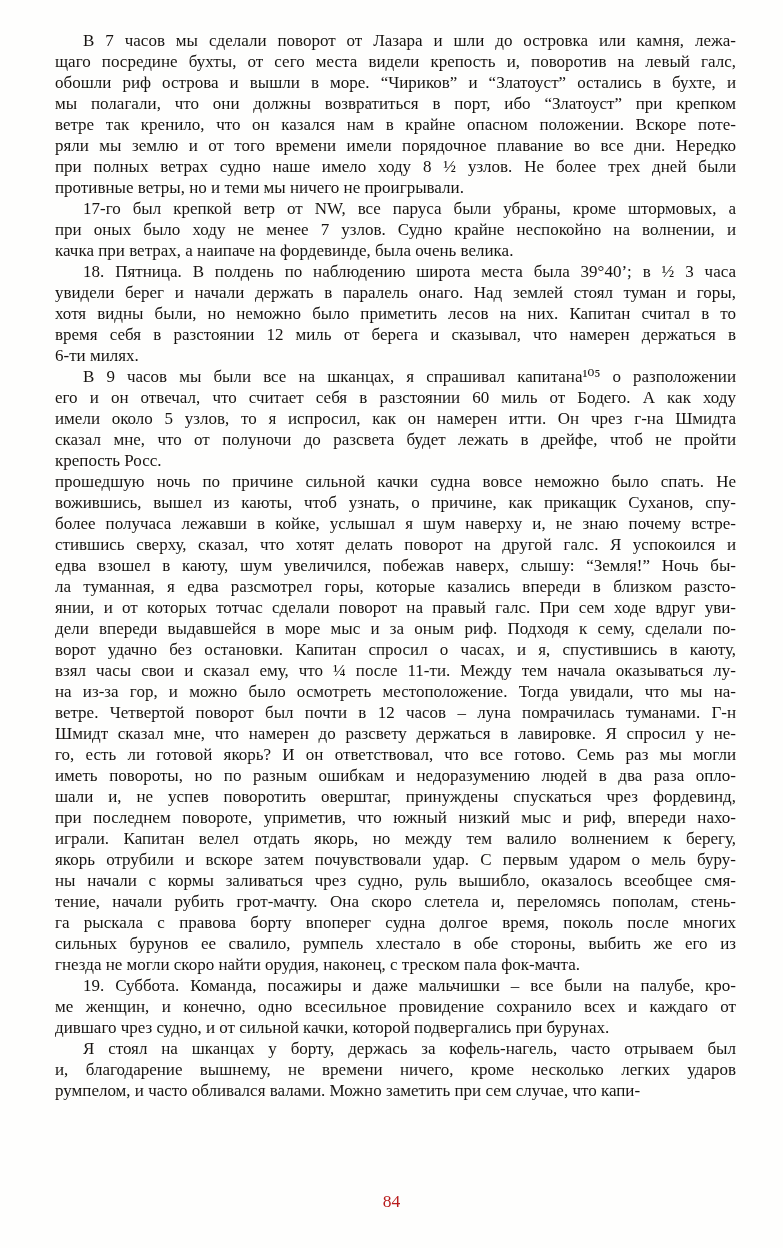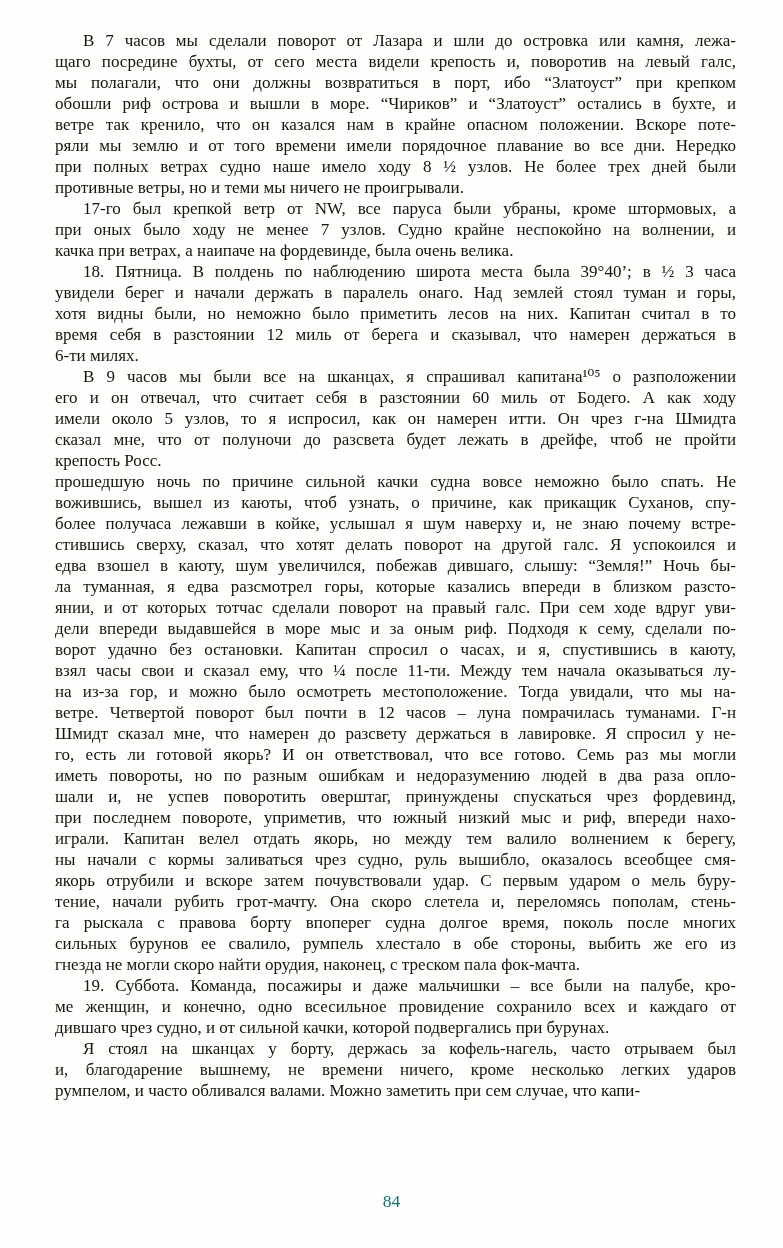--- a/index.html
+++ b/index.html
@@ -29,33 +29,33 @@
   .line.first { text-indent: 28px; }
   .line.last  { text-align-last: left; }
   .page-number {
     position: absolute;
     top: 1190px;
     left: 0;
     width: 100%;
     text-align: center;
     font-size: 17.5px;
     line-height: 22px;
-    color: #0f766e;
+    color: #b91c1c;
   }
 </style>
 </head>
 <body>
 
 <div class="page">
   <div class="text-block" id="text-block">
       <div class="paragraph">
         <div class="line first">В 7 часов мы сделали поворот от Лазара и шли до островка или камня, лежа-</div>
         <div class="line">щаго посредине бухты, от сего места видели крепость и, поворотив на левый галс,</div>
+        <div class="line">обошли риф острова и вышли в море. “Чириков” и “Златоуст” остались в бухте, и</div>
         <div class="line">мы полагали, что они должны возвратиться в порт, ибо “Златоуст” при крепком</div>
-        <div class="line">обошли риф острова и вышли в море. “Чириков” и “Златоуст” остались в бухте, и</div>
         <div class="line">ветре так кренило, что он казался нам в крайне опасном положении. Вскоре поте-</div>
         <div class="line">ряли мы землю и от того времени имели порядочное плавание во все дни. Нередко</div>
         <div class="line">при полных ветрах судно наше имело ходу 8 ½ узлов. Не более трех дней были</div>
         <div class="line last">противные ветры, но и теми мы ничего не проигрывали.</div>
       </div>
       <div class="paragraph">
         <div class="line first">17-го был крепкой ветр от NW, все паруса были убраны, кроме штормовых, а</div>
         <div class="line">при оных было ходу не менее 7 узлов. Судно крайне неспокойно на волнении, и</div>
         <div class="line last">качка при ветрах, а наипаче на фордевинде, была очень велика.</div>
       </div>
@@ -71,36 +71,36 @@
         <div class="line">его и он отвечал, что считает себя в разстоянии 60 миль от Бодего. А как ходу</div>
         <div class="line">имели около 5 узлов, то я испросил, как он намерен итти. Он чрез г-на Шмидта</div>
         <div class="line">сказал мне, что от полуночи до разсвета будет лежать в дрейфе, чтоб не пройти</div>
         <div class="line last">крепость Росс.</div>
       </div>
       <div class="paragraph">
         <div class="line">прошедшую ночь по причине сильной качки судна вовсе неможно было спать. Не</div>
         <div class="line">вожившись, вышел из каюты, чтоб узнать, о причине, как прикащик Суханов, спу-</div>
         <div class="line">более получаса лежавши в койке, услышал я шум наверху и, не знаю почему встре-</div>
         <div class="line">стившись сверху, сказал, что хотят делать поворот на другой галс. Я успокоился и</div>
-        <div class="line">едва взошел в каюту, шум увеличился, побежав дившаго, слышу: “Земля!” Ночь бы-</div>
+        <div class="line">едва взошел в каюту, шум увеличился, побежав наверх, слышу: “Земля!” Ночь бы-</div>
         <div class="line">ла туманная, я едва разсмотрел горы, которые казались впереди в близком разсто-</div>
         <div class="line">янии, и от которых тотчас сделали поворот на правый галс. При сем ходе вдруг уви-</div>
         <div class="line">дели впереди выдавшейся в море мыс и за оным риф. Подходя к сему, сделали по-</div>
         <div class="line">ворот удачно без остановки. Капитан спросил о часах, и я, спустившись в каюту,</div>
         <div class="line">взял часы свои и сказал ему, что ¼ после 11-ти. Между тем начала оказываться лу-</div>
         <div class="line">на из-за гор, и можно было осмотреть местоположение. Тогда увидали, что мы на-</div>
         <div class="line">ветре. Четвертой поворот был почти в 12 часов – луна помрачилась туманами. Г-н</div>
         <div class="line">Шмидт сказал мне, что намерен до разсвету держаться в лавировке. Я спросил у не-</div>
         <div class="line">го, есть ли готовой якорь? И он ответствовал, что все готово. Семь раз мы могли</div>
         <div class="line">иметь повороты, но по разным ошибкам и недоразумению людей в два раза опло-</div>
         <div class="line">шали и, не успев поворотить оверштаг, принуждены спускаться чрез фордевинд,</div>
         <div class="line">при последнем повороте, уприметив, что южный низкий мыс и риф, впереди нахо-</div>
         <div class="line">играли. Капитан велел отдать якорь, но между тем валило волнением к берегу,</div>
+        <div class="line">якорь отрубили и вскоре затем почувствовали удар. С первым ударом о мель буру-</div>
         <div class="line">ны начали с кормы заливаться чрез судно, руль вышибло, оказалось всеобщее смя-</div>
-        <div class="line">якорь отрубили и вскоре затем почувствовали удар. С первым ударом о мель буру-</div>
         <div class="line">тение, начали рубить грот-мачту. Она скоро слетела и, переломясь пополам, стень-</div>
         <div class="line">га рыскала с правова борту впоперег судна долгое время, поколь после многих</div>
         <div class="line">сильных бурунов ее свалило, румпель хлестало в обе стороны, выбить же его из</div>
         <div class="line last">гнезда не могли скоро найти орудия, наконец, с треском пала фок-мачта.</div>
       </div>
       <div class="paragraph">
         <div class="line first">19. Суббота. Команда, посажиры и даже мальчишки – все были на палубе, кро-</div>
         <div class="line">ме женщин, и конечно, одно всесильное провидение сохранило всех и каждаго от</div>
         <div class="line last">дившаго чрез судно, и от сильной качки, которой подвергались при бурунах.</div>
       </div>

